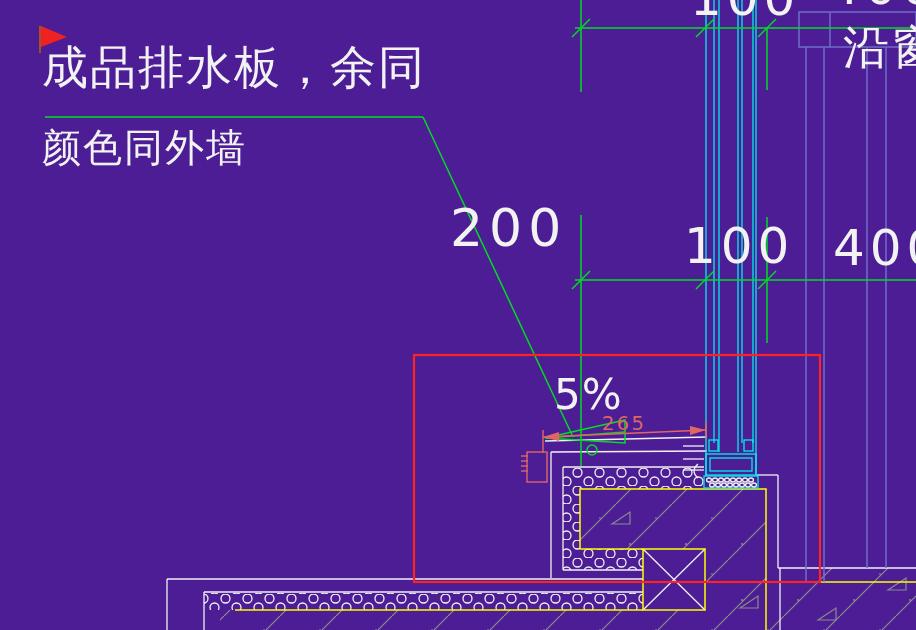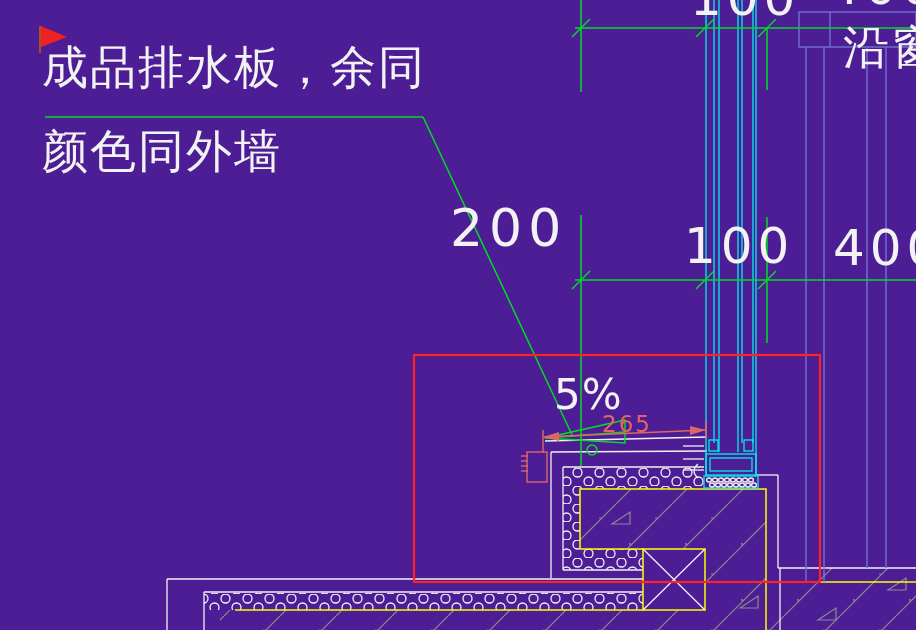--- a/index.html
+++ b/index.html
@@ -174,27 +174,27 @@
       <rect x="414" y="355" width="406" height="227" class="stroke-red"></rect>
     </g>
 
     <g>
       <line x1="40" y1="26" x2="40" y2="53" class="pole"></line>
       <polygon points="41,26 67,37 41,47" class="flag-fill"></polygon>
     </g>
   </svg>
 
   <div class="cad-text cn" style="left:42px;top:44px;font-size:46px;">成品排水板，余同</div>
-  <div class="cad-text cn" style="left:42px;top:128px;font-size:46px;">颜色同外墙</div>
+  <div class="cad-text cn" style="left:42px;top:128px;font-size:39px;">颜色同外墙</div>
   <div class="cad-text cn" style="left:843px;top:24px;font-size:46px;">沿窗</div>
   <div class="cad-text" style="left:554px;top:374px;font-size:42px;">5%</div>
 
   <div class="cad-text" style="left:450px;top:202px;font-size:52px;letter-spacing:6px;">200</div>
   <div class="cad-text" style="left:684px;top:221px;font-size:50px;letter-spacing:5px;">100</div>
   <div class="cad-text" style="left:833px;top:223px;font-size:50px;letter-spacing:5px;">400</div>
 
   <div class="cad-text" style="left:455px;top:-50px;font-size:52px;letter-spacing:6px;">200</div>
   <div class="cad-text" style="left:690px;top:-27px;font-size:50px;letter-spacing:5px;">100</div>
   <div class="cad-text" style="left:828px;top:-38px;font-size:50px;letter-spacing:5px;">400</div>
 
-  <div class="cad-text dim-red-text" style="left:602px;top:413px;font-size:23px;letter-spacing:2px;">265</div>
+  <div class="cad-text dim-red-text" style="left:602px;top:413px;font-size:20px;letter-spacing:2px;">265</div>
 
 </div>
 
 </body></html>

